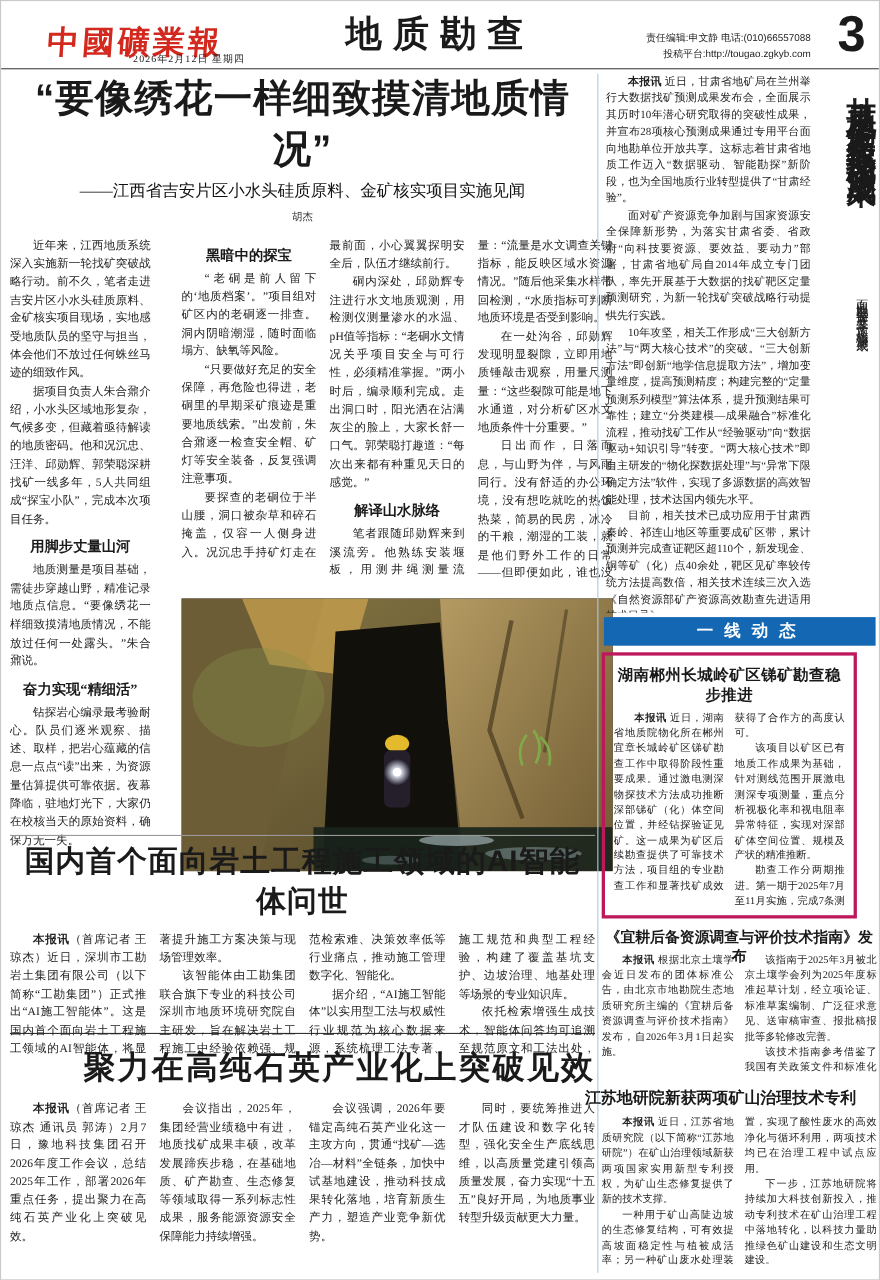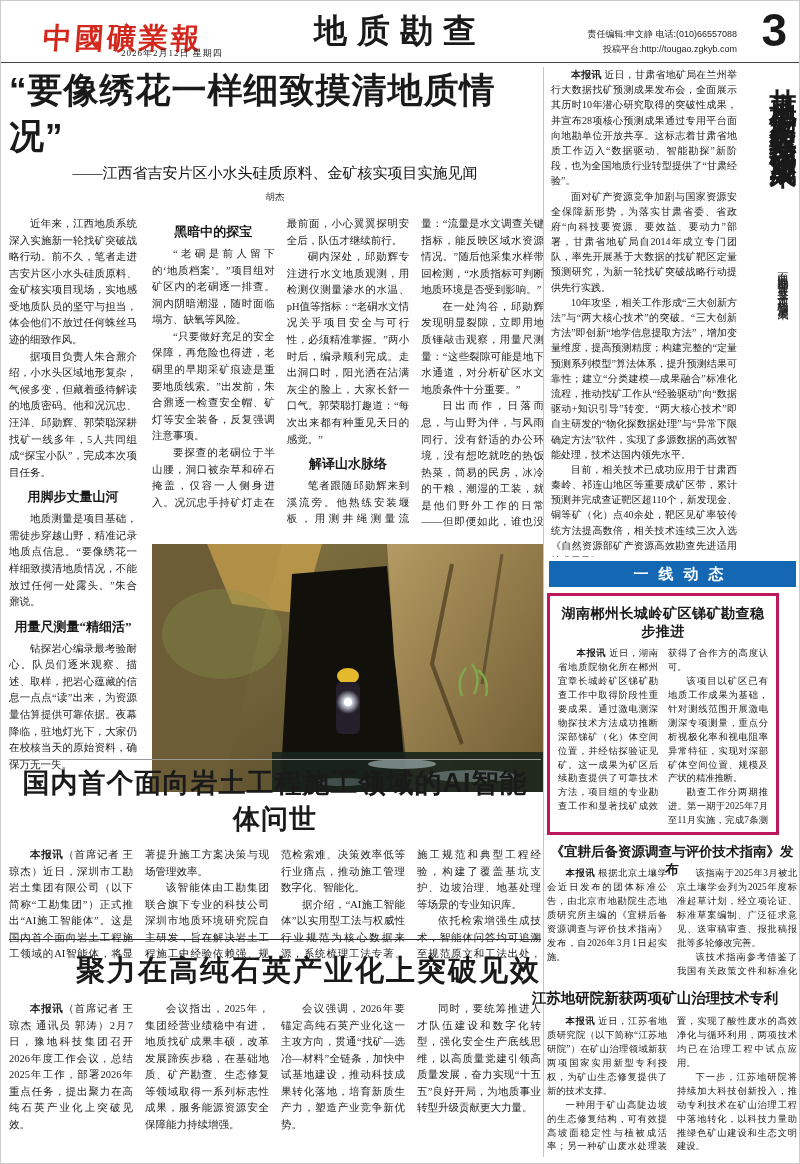--- a/index.html
+++ b/index.html
@@ -23,25 +23,25 @@
   .header-rule { position:absolute; left:0; right:0; top:61px; height:1px; background:#444; }
 
   
   p { font-size:10.5px; line-height:1.58; text-align:justify; text-indent:2em; color:#222; }
   p b { font-weight:bold; }
   .subhead { font-size:13px; font-weight:bold; text-align:center; margin:7px 0 5px;
     font-family:Liberation Serif, serif; text-indent:0; }
 
   
   .main-article { position:absolute; left:8px; top:66px; width:532px; height:690px; }
-  .main-headline { text-align:left; font-size:35px; font-weight:800; letter-spacing:1px;
+  .main-headline { text-align:center; font-size:35px; font-weight:800; letter-spacing:1px;
     font-family:"Liberation Sans", sans-serif; line-height:1.3; }
   .main-deck { text-align:center; font-size:15px; margin-top:6px; color:#111; }
   .main-byline { text-align:center; font-size:9.5px; margin-top:8px; color:#333; }
-  .main-body { display:flex; gap:15px; margin-top:12px; }
+  .main-body { display:flex; gap:28px; margin-top:12px; }
   .col1 { width:128px; height:578px; overflow:hidden; flex:none; }
   .right-flow { width:392px; flex:none; }
   .cols3 { column-count:3; column-gap:12px; height:322px; overflow:hidden; }
   .photo-wrap { margin-top:6px; width:392px; height:248px; overflow:hidden; background:#3d3420; }
 
   
   .vrule-blue { position:absolute; left:542px; top:66px; bottom:6px; width:1px; background:#a9cbe3; }
   .hrule-1 { position:absolute; left:8px; width:532px; top:758px; height:1px; background:#999; }
   .hrule-2 { position:absolute; left:8px; width:532px; top:938px; height:1px; background:#333; }
 
@@ -110,21 +110,21 @@
   <div class="main-article">
     <div class="main-headline">“要像绣花一样细致摸清地质情况”</div>
     <div class="main-deck">——江西省吉安片区小水头硅质原料、金矿核实项目实施见闻</div>
     <div class="main-byline">胡杰</div>
     <div class="main-body">
       <div class="col1">
           <p>近年来，江西地质系统深入实施新一轮找矿突破战略行动。前不久，笔者走进吉安片区小水头硅质原料、金矿核实项目现场，实地感受地质队员的坚守与担当，体会他们不放过任何蛛丝马迹的细致作风。</p>
           <p>据项目负责人朱合鼐介绍，小水头区域地形复杂，气候多变，但藏着亟待解读的地质密码。他和况沉忠、汪洋、邱勋辉、郭荣聪深耕找矿一线多年，5人共同组成“探宝小队”，完成本次项目任务。</p>
           <h4 class="subhead">用脚步丈量山河</h4>
           <p>地质测量是项目基础，需徒步穿越山野，精准记录地质点信息。“要像绣花一样细致摸清地质情况，不能放过任何一处露头。”朱合鼐说。</p>
-          <h4 class="subhead">用量尺测量“精细活”</h4>
+          <h4 class="subhead">奋力实现“精细活”</h4>
           <p>钻探岩心编录最考验耐心。队员们逐米观察、描述、取样，把岩心蕴藏的信息一点点“读”出来，为资源量估算提供可靠依据。夜幕降临，驻地灯光下，大家仍在校核当天的原始资料，确保万无一失。</p>
         </div>
       <div class="right-flow">
         <div class="cols3">
             <h4 class="subhead">黑暗中的探宝</h4>
             <p>“老硐是前人留下的‘地质档案’。”项目组对矿区内的老硐逐一排查。洞内阴暗潮湿，随时面临塌方、缺氧等风险。</p>
             <p>“只要做好充足的安全保障，再危险也得进，老硐里的早期采矿痕迹是重要地质线索。”出发前，朱合鼐逐一检查安全帽、矿灯等安全装备，反复强调注意事项。</p>
             <p>要探查的老硐位于半山腰，洞口被杂草和碎石掩盖，仅容一人侧身进入。况沉忠手持矿灯走在最前面，小心翼翼探明安全后，队伍才继续前行。</p>
             <p>硐内深处，邱勋辉专注进行水文地质观测，用检测仪测量渗水的水温、pH值等指标：“老硐水文情况关乎项目安全与可行性，必须精准掌握。”两小时后，编录顺利完成。走出洞口时，阳光洒在沾满灰尘的脸上，大家长舒一口气。郭荣聪打趣道：“每次出来都有种重见天日的感觉。”</p>
             <h4 class="subhead">解译山水脉络</h4>

